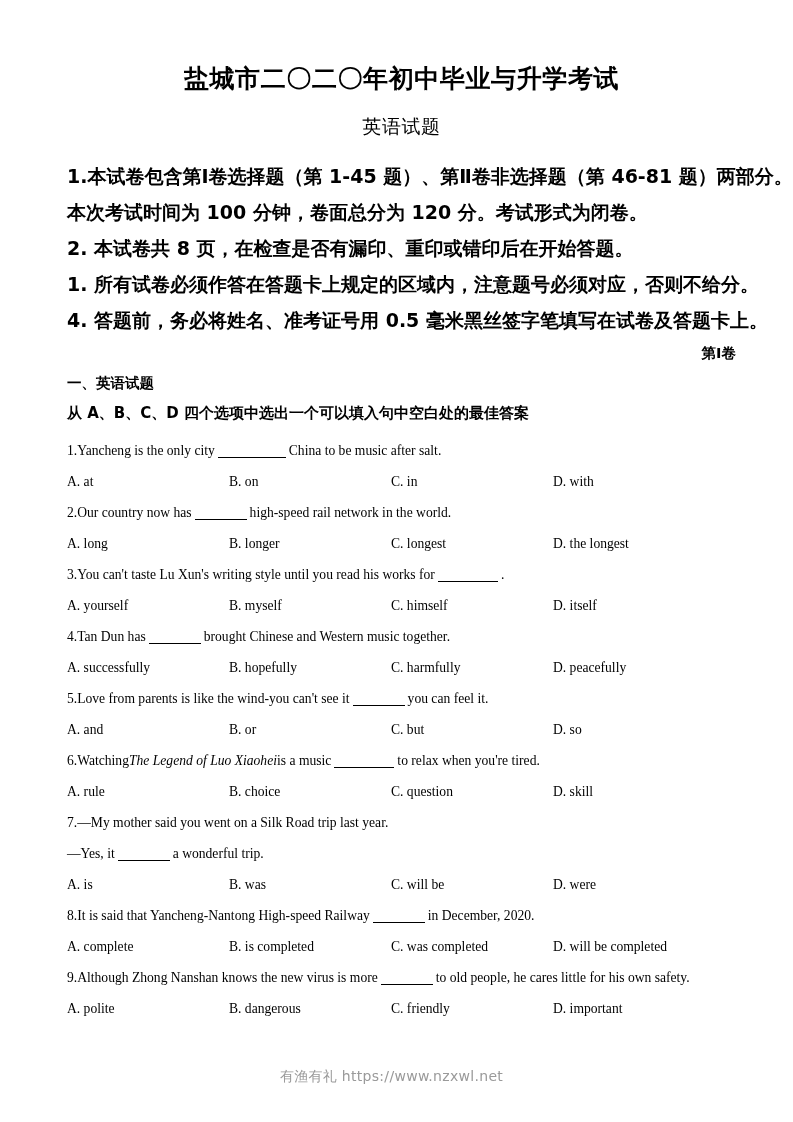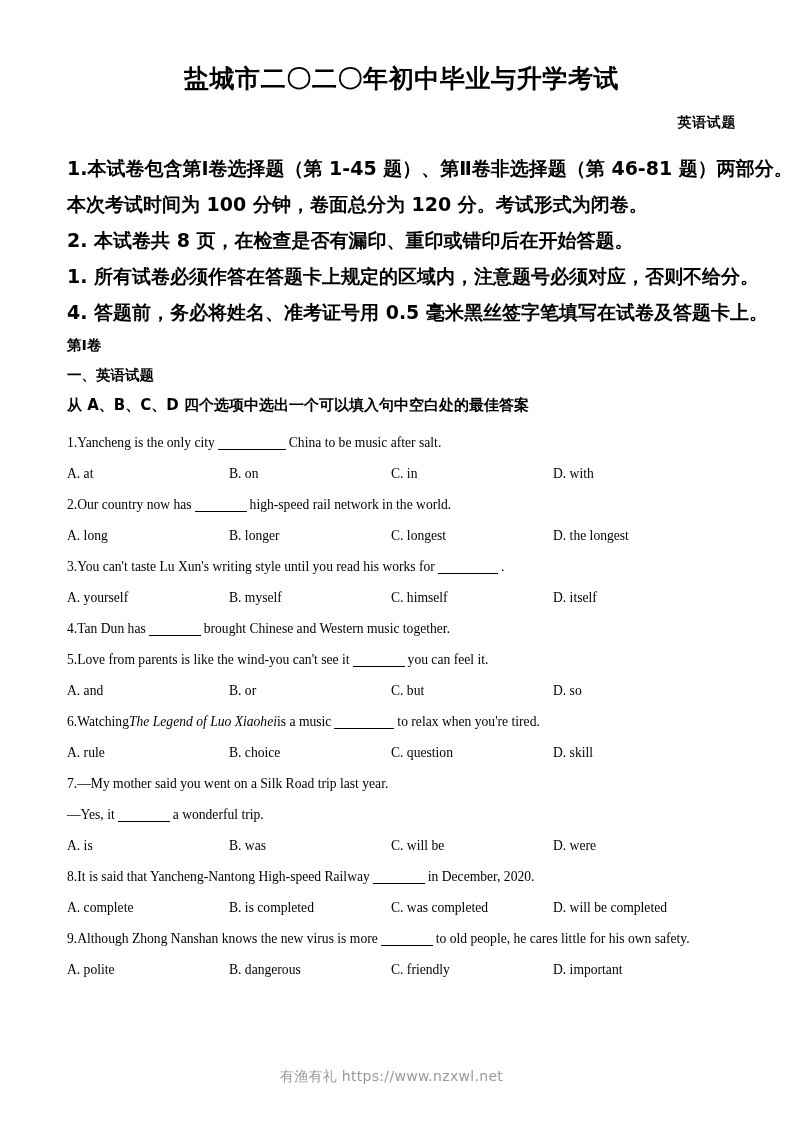--- a/index.html
+++ b/index.html
@@ -28,24 +28,24 @@
   .doc-title {
     text-align: center;
     font-family: "DejaVu Sans", "Liberation Sans", sans-serif;
     font-weight: bold;
     font-size: 25px;
     letter-spacing: 0.6px;
     padding-top: 63px;
     line-height: 1.25;
   }
   .doc-subtitle {
-    text-align: right;
-    font-family: "DejaVu Sans", "Liberation Sans", sans-serif;
-    font-weight: bold;
-    font-size: 14px;
+    text-align: center;
+    font-family: "DejaVu Sans", "Liberation Sans", sans-serif;
+    font-weight: normal;
+    font-size: 19px;
     letter-spacing: 0.6px;
     margin-top: 20px;
   }
 
   
   .notice {
     margin-top: 22px;
   }
   .notice-heading {
     font-family: "DejaVu Sans", "Liberation Sans", sans-serif;
@@ -58,21 +58,21 @@
     font-family: "DejaVu Sans", "Liberation Sans", sans-serif;
     font-weight: bold;
     font-size: 19px;
     line-height: 1.55;
     margin-bottom: 6.5px;
     white-space: nowrap;
   }
 
   
   .paper-part {
-    text-align: left;
+    text-align: right;
     font-family: "DejaVu Sans", "Liberation Sans", sans-serif;
     font-weight: bold;
     font-size: 14.5px;
     margin-top: 9px;
     margin-bottom: 10px;
   }
   .section-title {
     font-family: "DejaVu Sans", "Liberation Sans", sans-serif;
     font-weight: bold;
     font-size: 14.5px;
@@ -211,20 +211,26 @@
           <span class="opt">D. itself</span>
         </div>
       </div>
       <div class="question-block">
         <div class="q-stem">
           <span>4.</span>
           <span>Tan Dun has</span>
           <span class="blank w-md"></span>
           <span>brought Chinese and Western music together.</span>
         </div>
+        <div class="q-options">
+          <span class="opt">A. successfully</span>
+          <span class="opt">B. hopefully</span>
+          <span class="opt">C. harmfully</span>
+          <span class="opt">D. peacefully</span>
+        </div>
       </div>
       <div class="question-block">
         <div class="q-stem">
           <span>5.</span>
           <span>Love from parents is like the wind-you can't see it</span>
           <span class="blank w-md"></span>
           <span>you can feel it.</span>
         </div>
         <div class="q-options">
           <span class="opt">A. and</span>

